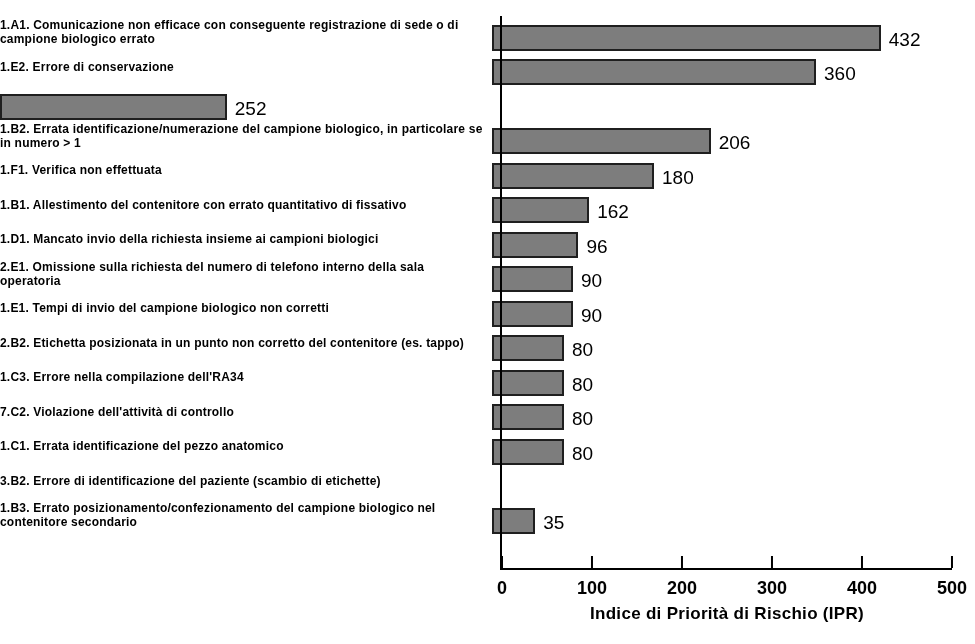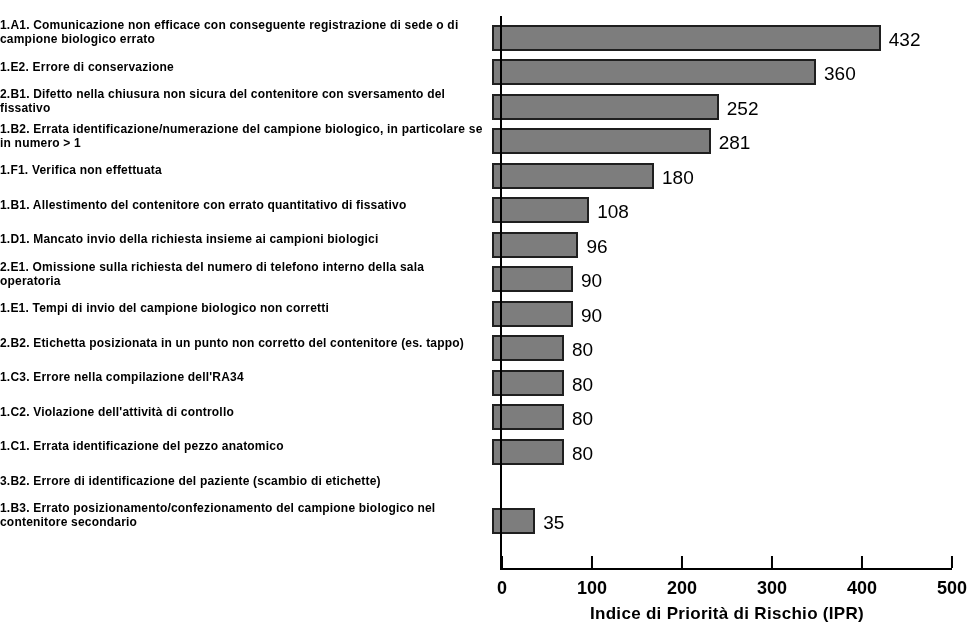--- a/index.html
+++ b/index.html
@@ -120,45 +120,44 @@
         </div>
       </div>
       <div class="row">
         <div class="cat-label">1.E2. Errore di conservazione</div>
         <div class="bar-area">
           <div class="bar" style="width: 72%; background: rgb(125, 125, 125); border-color: rgb(31, 31, 31);"></div>
           <span class="bar-value">360</span>
         </div>
       </div>
       <div class="row">
-        <div class="cat-label">2.B1. Difetto nella chiusura non sicura del contenitore con sversamento del fissativo</div>
         <div class="bar-area">
           <div class="bar" style="width: 50.4%; background: rgb(125, 125, 125); border-color: rgb(31, 31, 31);"></div>
           <span class="bar-value">252</span>
         </div>
       </div>
       <div class="row">
         <div class="cat-label">1.B2. Errata identificazione/numerazione del campione biologico, in particolare se in numero &gt; 1</div>
         <div class="bar-area">
           <div class="bar" style="width: 48.6%; background: rgb(125, 125, 125); border-color: rgb(31, 31, 31);"></div>
-          <span class="bar-value">281</span>
+          <span class="bar-value">206</span>
         </div>
       </div>
       <div class="row">
         <div class="cat-label">1.F1. Verifica non effettuata</div>
         <div class="bar-area">
           <div class="bar" style="width: 36%; background: rgb(125, 125, 125); border-color: rgb(31, 31, 31);"></div>
           <span class="bar-value">180</span>
         </div>
       </div>
       <div class="row">
         <div class="cat-label">1.B1. Allestimento del contenitore con errato quantitativo di fissativo</div>
         <div class="bar-area">
           <div class="bar" style="width: 21.6%; background: rgb(125, 125, 125); border-color: rgb(31, 31, 31);"></div>
-          <span class="bar-value">108</span>
+          <span class="bar-value">162</span>
         </div>
       </div>
       <div class="row">
         <div class="cat-label">1.D1. Mancato invio della richiesta insieme ai campioni biologici</div>
         <div class="bar-area">
           <div class="bar" style="width: 19.2%; background: rgb(125, 125, 125); border-color: rgb(31, 31, 31);"></div>
           <span class="bar-value">96</span>
         </div>
       </div>
       <div class="row">
@@ -183,21 +182,21 @@
         </div>
       </div>
       <div class="row">
         <div class="cat-label">1.C3. Errore nella compilazione dell'RA34</div>
         <div class="bar-area">
           <div class="bar" style="width: 16%; background: rgb(125, 125, 125); border-color: rgb(31, 31, 31);"></div>
           <span class="bar-value">80</span>
         </div>
       </div>
       <div class="row">
-        <div class="cat-label">1.C2. Violazione dell'attività di controllo</div>
+        <div class="cat-label">7.C2. Violazione dell'attività di controllo</div>
         <div class="bar-area">
           <div class="bar" style="width: 16%; background: rgb(125, 125, 125); border-color: rgb(31, 31, 31);"></div>
           <span class="bar-value">80</span>
         </div>
       </div>
       <div class="row">
         <div class="cat-label">1.C1. Errata identificazione del pezzo anatomico</div>
         <div class="bar-area">
           <div class="bar" style="width: 16%; background: rgb(125, 125, 125); border-color: rgb(31, 31, 31);"></div>
           <span class="bar-value">80</span>

